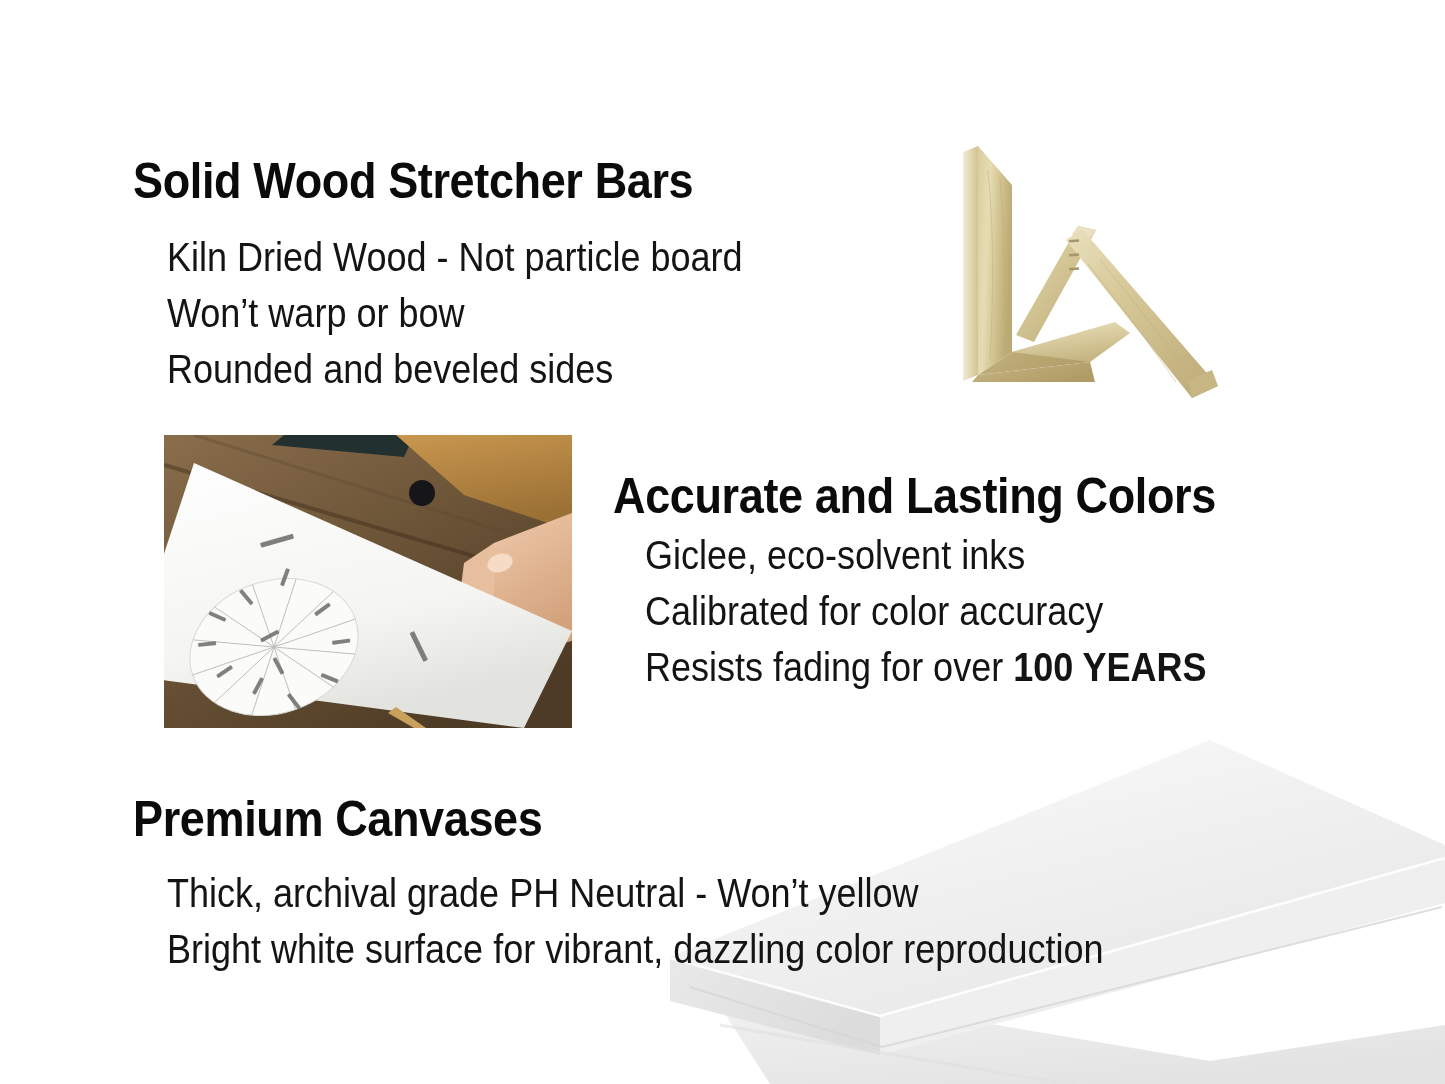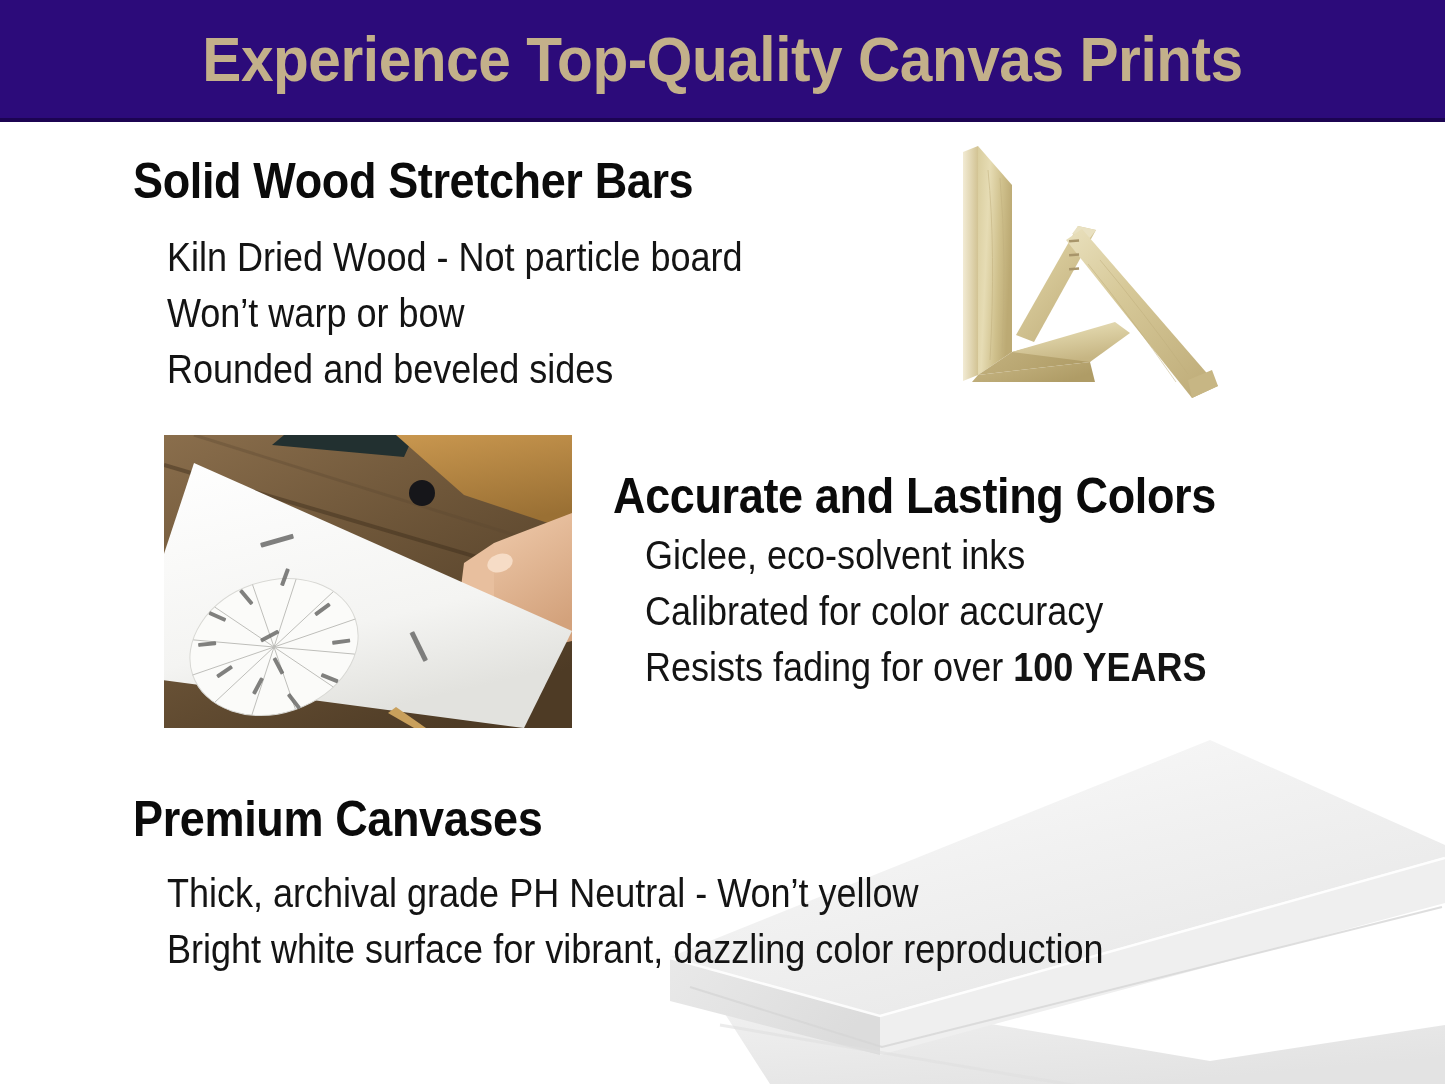--- a/index.html
+++ b/index.html
@@ -120,23 +120,20 @@
     pointer-events: none;
   }
 
   svg { display: block; }
 </style>
 </head>
 <body>
 
 <div id="page">
 
-  <div id="header-banner">
-    <div id="header-title">Experience Top-Quality Canvas Prints</div>
-  </div>
 
   <div class="section-heading" id="heading-stretcher-bars">Solid Wood Stretcher Bars</div>
 
   <div class="bullet-line" id="bar-line-0">Kiln Dried Wood - Not particle board</div>
   <div class="bullet-line" id="bar-line-1">Won’t warp or bow</div>
   <div class="bullet-line" id="bar-line-2">Rounded and beveled sides</div>
 
   <div id="wood-photo">
     <svg width="320" height="290" viewBox="0 0 320 290">
       <defs>

